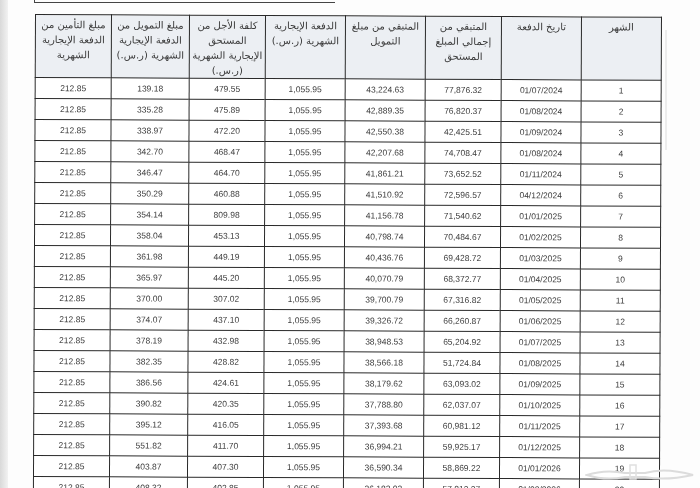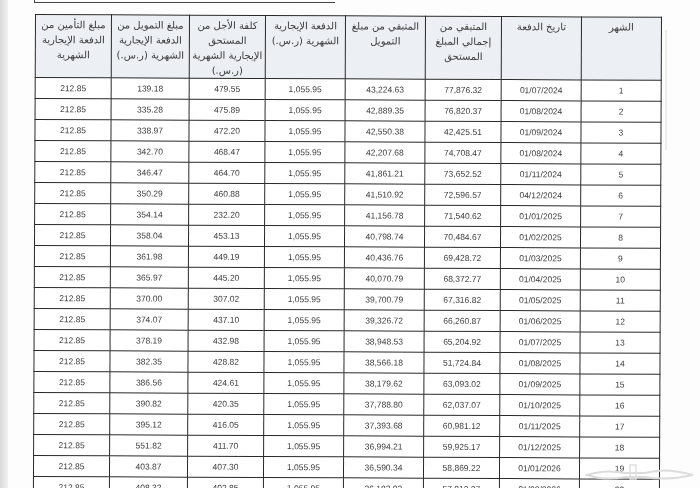--- a/index.html
+++ b/index.html
@@ -176,21 +176,21 @@
           <td>460.88</td>
           <td>350.29</td>
           <td>212.85</td>
         </tr>
         <tr>
           <td>7</td>
           <td>01/01/2025</td>
           <td>71,540.62</td>
           <td>41,156.78</td>
           <td>1,055.95</td>
-          <td>232.20</td>
+          <td>809.98</td>
           <td>354.14</td>
           <td>212.85</td>
         </tr>
         <tr>
           <td>8</td>
           <td>01/02/2025</td>
           <td>70,484.67</td>
           <td>40,798.74</td>
           <td>1,055.95</td>
           <td>453.13</td>

